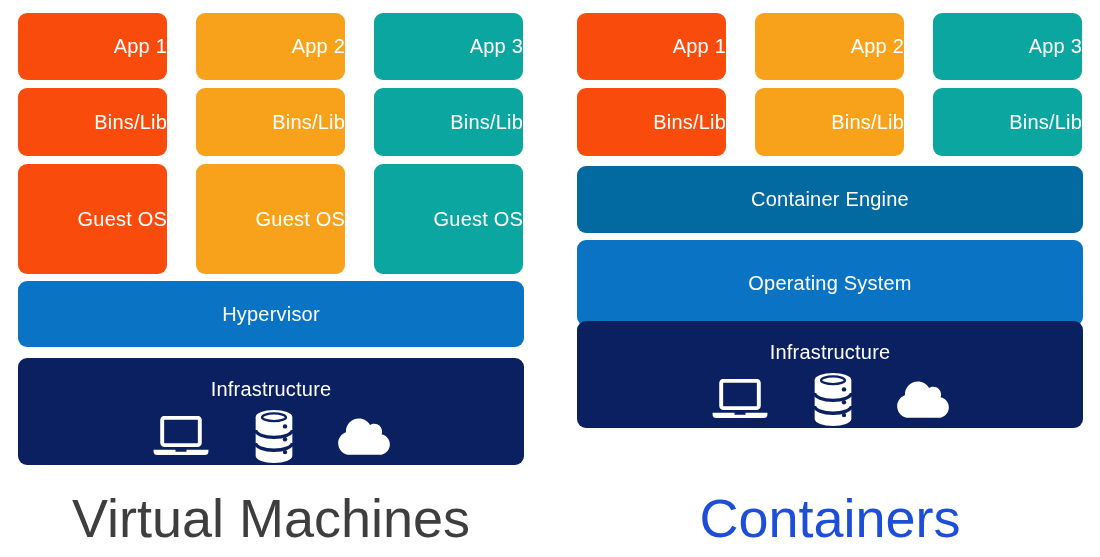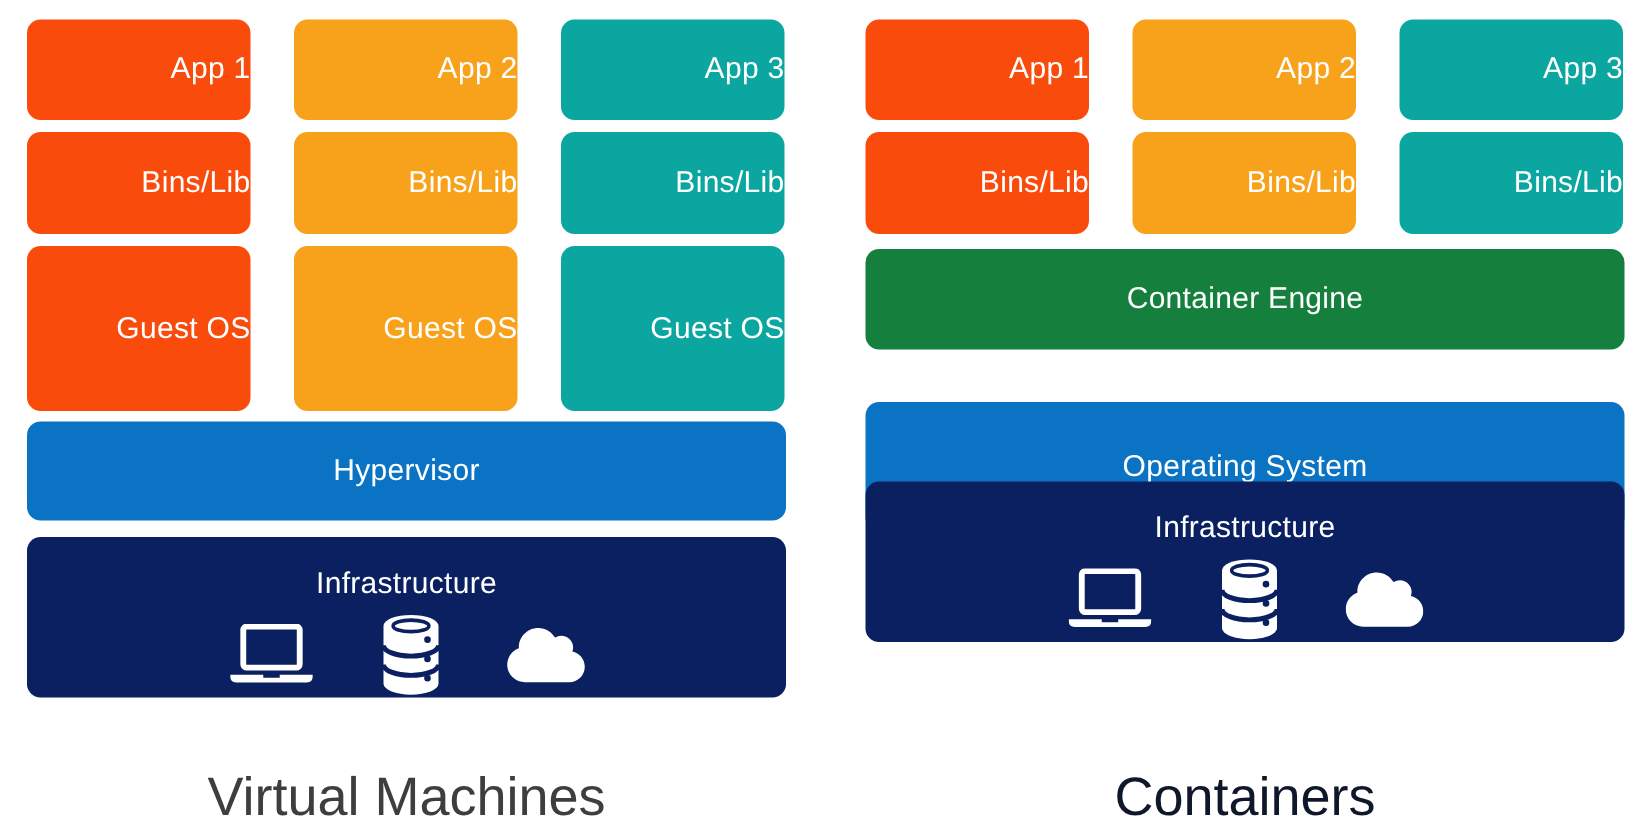--- a/index.html
+++ b/index.html
@@ -28,43 +28,43 @@
   .row-app {top:13px;height:67px;}
   .row-bins{top:88px;height:68px;}
   .row-guest{top:164px;height:110px;}
 
   
   .lbar{left:18px;width:506px;}
   .rbar{left:577px;width:506px;}
   .bar-hypervisor{top:281px;height:66px;align-items:center;}
   .bar-infra-left{top:358px;height:107px;}
   .bar-engine{top:166px;height:67px;}
-  .bar-os{top:240px;height:86px;margin-top:28px;}
+  .bar-os{top:240px;height:86px;}
   .bar-infra-right{top:321px;height:107px;}
 
   .infra{
     flex-direction:column;
     justify-content:flex-end;
     padding-top:8px;
   }
   .icons{
     display:flex;
     align-items:center;
     justify-content:center;
     gap:42px;
     margin-top:7px;
     width:100%;
   }
   .icons svg{display:block;}
 
   .caption{
     position:absolute;
-    top:510px;
+    top:487px;
     transform:translateX(-50%);
-    font-size:36px;
+    font-size:54px;
     white-space:nowrap;
   }
   .caption-vm{left:271px;}
   .caption-ct{left:830px;}
 </style>
 </head>
 <body>
 
 <div class="canvas">
 
@@ -139,21 +139,21 @@
   <div class="box small rc1 row-bins" style="background-color: rgb(249, 76, 12);">
     <span>Bins/Lib</span>
   </div>
   <div class="box small rc2 row-bins" style="background-color: rgb(247, 162, 26);">
     <span>Bins/Lib</span>
   </div>
   <div class="box small rc3 row-bins" style="background-color: rgb(12, 166, 160);">
     <span>Bins/Lib</span>
   </div>
 
-  <div class="box rbar bar-engine" style="background-color: #15803d; text-align: center;">
+  <div class="box rbar bar-engine" style="background-color: #0369a1; text-align: center;">
     <span>Container Engine</span>
   </div>
 
   <div class="box rbar bar-os" style="background-color: rgb(11, 115, 196);">
     <span>Operating System</span>
   </div>
 
   <div class="box rbar bar-infra-right infra" style="background-color: rgb(10, 32, 96); --navy: #0A2060;">
     <span>Infrastructure</span>
     <div class="icons">
@@ -169,15 +169,15 @@
         <circle cx="36" cy="20" r="2.4" fill="var(--navy)"></circle>
         <circle cx="36" cy="34" r="2.4" fill="var(--navy)"></circle>
         <circle cx="36" cy="48" r="2.4" fill="var(--navy)"></circle>
       </svg>
       <svg width="52" height="42" viewBox="0 0 64 52">
         <path fill="#ffffff" transform="scale(0.1)" d="M0 336c0 79.5 64.5 144 144 144H512c70.7 0 128-57.3 128-128c0-61.9-44-113.6-102.4-125.4c4.1-10.7 6.4-22.4 6.4-34.6c0-53-43-96-96-96c-19.7 0-38.1 6-53.3 16.2C367 64.2 315.3 32 256 32C167.6 32 96 103.6 96 192c0 2.7 .1 5.4 .2 8.1C40.2 219.8 0 273.2 0 336z"></path>
       </svg>
     </div>
   </div>
 
-  <div class="caption caption-ct" style="color: #0f172a;">Containers</div>
+  <div class="caption caption-ct" style="color: #1d4ed8;">Containers</div>
 
 </div>
 
 </body></html>

